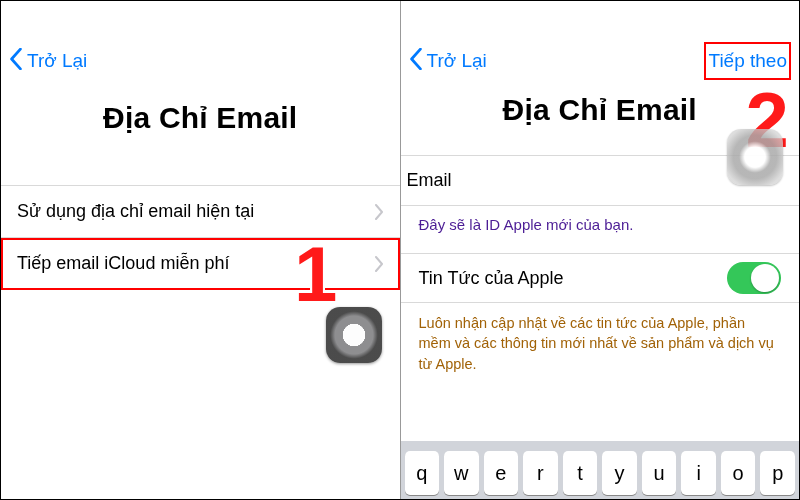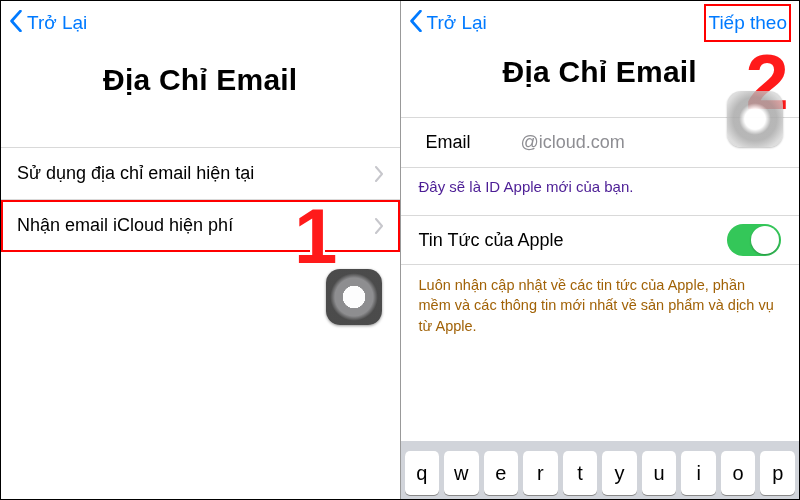--- a/index.html
+++ b/index.html
@@ -1,20 +1,20 @@
 <!DOCTYPE html>
 <html><head>
 <meta charset="utf-8">
 <style>
   * { box-sizing: border-box; margin: 0; padding: 0; }
   html, body { width: 800px; height: 500px; font-family: -apple-system, "Helvetica Neue", Arial, sans-serif; }
   .frame {
     width: 800px; height: 500px; border: 1px solid #000; display: flex; background: #fff; position: relative;
   }
-  .pane { flex: 1 1 50%; position: relative; background: #fff; overflow: hidden; }
+  .pane { flex: 1 1 50%; position: relative; background: #fff; overflow: hidden; margin-top: 38px; }
   .divider { width: 1px; background: #999; }
 
   .navbar { height: 44px; display: flex; align-items: center; justify-content: space-between; padding: 0 8px; }
   .nav-left, .nav-right { display: flex; align-items: center; min-width: 100px; }
   .nav-right { justify-content: flex-end; }
   .nav-back { display: flex; align-items: center; color: #007aff; font-size: 19px; cursor: pointer; }
   .nav-back svg { width: 14px; height: 22px; }
   .nav-back-text { margin-left: 4px; }
   .nav-next { color: #007aff; font-size: 19px; padding: 8px 4px; cursor: pointer; }
 
@@ -39,21 +39,21 @@
     position: absolute; width: 56px; height: 56px; border-radius: 14px;
     background: radial-gradient(circle at center, #fdfdfd 0 28%, #8e8e90 29% 48%, rgba(60,60,60,0.92) 60%);
     box-shadow: 0 1px 3px rgba(0,0,0,0.4);
   }
   .assist-btn.light {
     background: radial-gradient(circle at center, rgba(255,255,255,0.95) 0 26%, rgba(170,170,170,0.85) 40% 55%, rgba(210,210,210,0.75) 80%);
     box-shadow: 0 1px 2px rgba(0,0,0,0.25);
   }
 
   .form { border-top: 1px solid #d9d9d9; }
-  .form-row { display: flex; align-items: center; height: 50px; padding: 0 25px; border-bottom: 1px solid #d9d9d9; font-size: 18px; }
+  .form-row { display: flex; align-items: center; height: 50px; padding: 0 6px; border-bottom: 1px solid #d9d9d9; font-size: 18px; gap: 44px; }
   .form-row .flabel { width: 95px; }
   .form-row .fval { flex: 1; text-align: left; color: #8e8e93; }
   .hint { font-size: 15px; color: #4c1d95; padding: 10px 18px 20px; }
 
   .toggle-row { display: flex; align-items: center; justify-content: space-between; height: 50px; padding: 0 18px; border-top: 1px solid #d9d9d9; border-bottom: 1px solid #d9d9d9; font-size: 18px; font-weight: 400; }
   .toggle { width: 54px; height: 32px; background: #34c759; border-radius: 16px; position: relative; cursor: pointer; }
   .toggle .knob { position: absolute; right: 2px; top: 2px; width: 28px; height: 28px; border-radius: 50%; background: #fff; box-shadow: 0 1px 2px rgba(0,0,0,0.3); }
   .desc { font-size: 14.5px; color: #a16207; padding: 10px 18px 0; line-height: 1.4; }
 
   .kbd {
@@ -87,21 +87,21 @@
     <div class="list">
       <div class="row">
         <span class="lbl">Sử dụng địa chỉ email hiện tại</span>
         <span class="chev">
           <svg viewBox="0 0 10 16">
               <polyline points="2,1 8,8 2,15" fill="none" stroke="#c7c7cc" stroke-width="2" stroke-linecap="round" stroke-linejoin="round"></polyline>
             </svg>
         </span>
       </div>
       <div class="row outline-red">
-        <span class="lbl">Nhận email iCloud hiện phí</span>
+        <span class="lbl">Tiếp email iCloud miễn phí</span>
         <span class="chev">
           <svg viewBox="0 0 10 16">
               <polyline points="2,1 8,8 2,15" fill="none" stroke="#c7c7cc" stroke-width="2" stroke-linecap="round" stroke-linejoin="round"></polyline>
             </svg>
         </span>
       </div>
     </div>
 
     <div class="step-num" style="right:62px; top:196px;">1</div>
     <div class="assist-btn" style="right:18px; top:268px;"></div>
@@ -124,21 +124,20 @@
       <div class="nav-right">
         <span class="nav-next outline-red">Tiếp theo</span>
       </div>
     </div>
 
     <div class="title2">Địa Chỉ Email</div>
 
     <div class="form">
       <div class="form-row">
         <span class="flabel">Email</span>
-        <span class="fval">@icloud.com</span>
       </div>
     </div>
     <div class="hint">Đây sẽ là ID Apple mới của bạn.</div>
 
     <div class="toggle-row">
       <span>Tin Tức của Apple</span>
       <div class="toggle">
         <div class="knob"></div>
       </div>
     </div>

